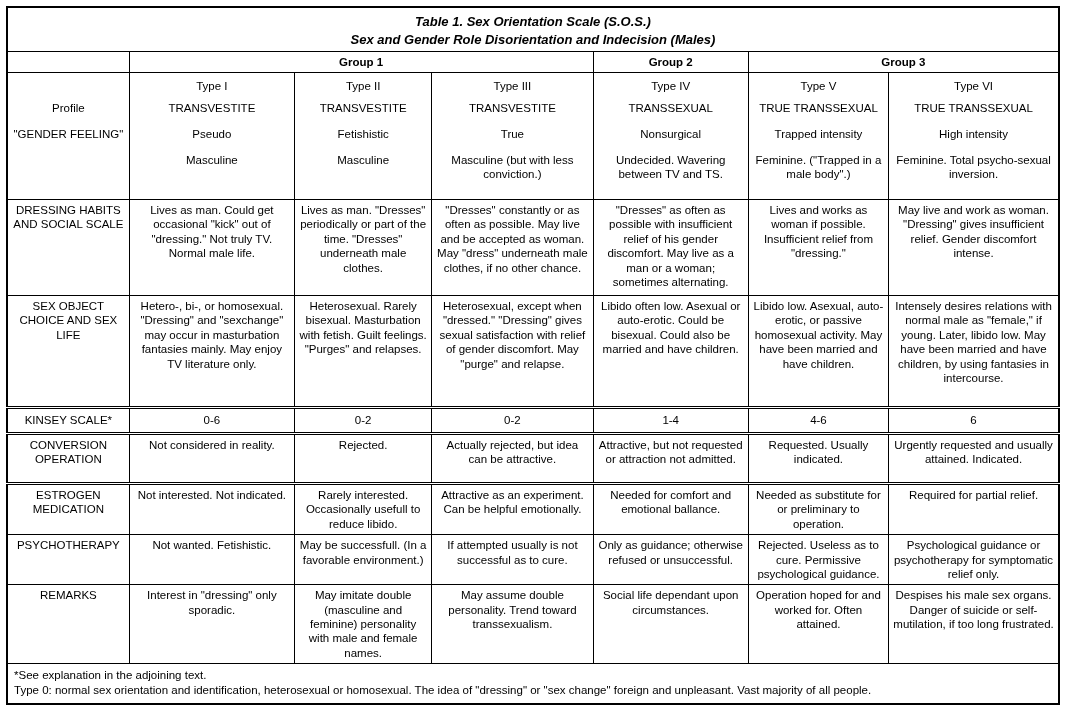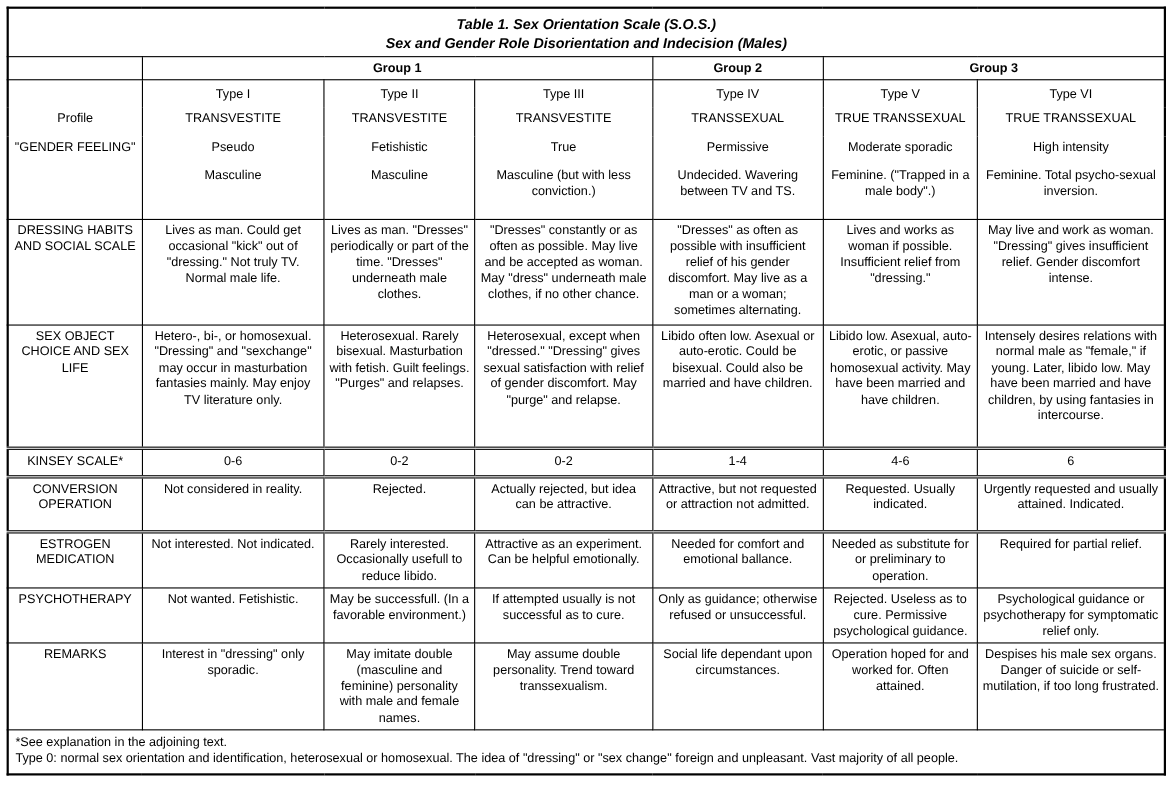--- a/index.html
+++ b/index.html
@@ -103,22 +103,22 @@
       <td>TRANSSEXUAL</td>
       <td>TRUE TRANSSEXUAL</td>
       <td>TRUE TRANSSEXUAL</td>
     </tr>
 
     <tr class="pmid">
       <td>"GENDER FEELING"</td>
       <td>Pseudo</td>
       <td>Fetishistic</td>
       <td>True</td>
-      <td>Permissive</td>
-      <td>Moderate sporadic</td>
+      <td>Nonsurgical</td>
+      <td>Trapped intensity</td>
       <td>High intensity</td>
     </tr>
 
     <tr class="pdesc">
       <td></td>
       <td>Masculine</td>
       <td>Masculine</td>
       <td>Masculine (but with less conviction.)</td>
       <td>Undecided. Wavering between TV and TS.</td>
       <td>Feminine. ("Trapped in a male body".)</td>

